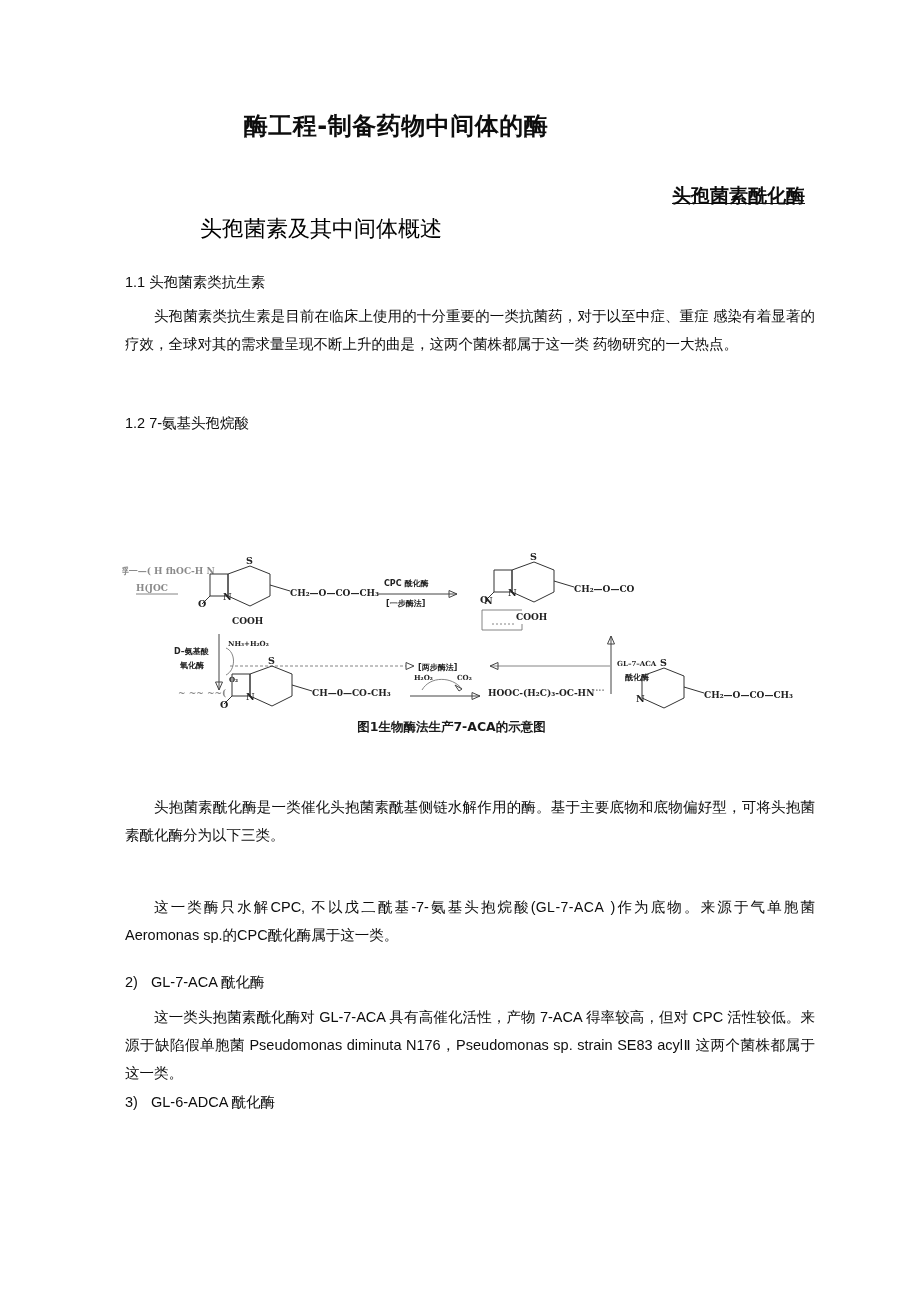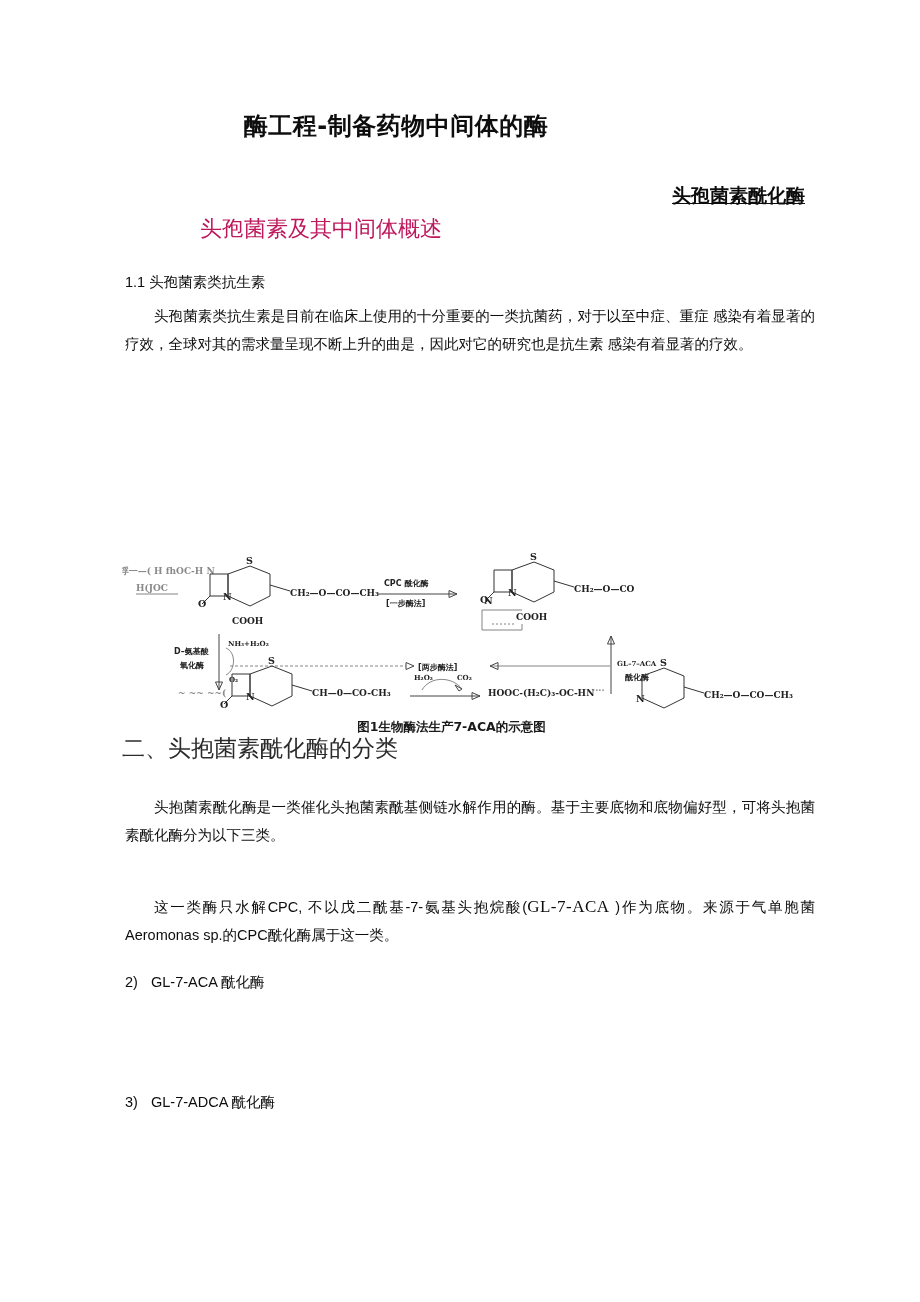--- a/index.html
+++ b/index.html
@@ -50,21 +50,21 @@
     text-decoration: underline;
   }
 
   .section-h1 {
     position: absolute;
     top: 215px;
     left: 200px;
     font-family: "DejaVu Serif", "Liberation Serif", serif;
     font-weight: normal;
     font-size: 22px;
-    color: #be185d;
+    color: #000000;
     line-height: 1.25;
   }
 
   .section-h2 {
     position: absolute;
     top: 734px;
     left: 122px;
     font-family: "DejaVu Serif", "Liberation Serif", serif;
     font-weight: normal;
     font-size: 23px;
@@ -86,22 +86,22 @@
     font-size: 14.5px;
     line-height: 24px;
   }
   .blk p {
     margin: 0;
   }
   .indent {
     text-indent: 2em;
   }
   .mono {
-    font-family: Liberation Serif, serif;
-    font-size: 17px;
+    font-family: Liberation Sans, sans-serif;
+    font-size: 14px;
     letter-spacing: 0.5px;
   }
   .serif-n {
     font-family: "DejaVu Serif", "Liberation Serif", serif;
   }
 
   
   .listitem {
     position: absolute;
     left: 125px;
@@ -157,23 +157,24 @@
 
   <div class="doc-title">酶工程-制备药物中间体的酶</div>
 
   <div class="doc-subtitle">头孢菌素酰化酶</div>
 
   <div class="section-h1">头孢菌素及其中间体概述</div>
 
   <div class="blk sub-head" style="top:270px;">1.1 头孢菌素类抗生素</div>
 
   <div class="blk" style="top:302px;">
-    <p class="indent">头孢菌素类抗生素是目前在临床上使用的十分重要的一类抗菌药，对于以至中症、重症 感染有着显著的疗效，全球对其的需求量呈现不断上升的曲是，因此对它的研究也是抗生素 感染有着显著的疗效。</p>
-  </div>
-
+    <p class="indent">头孢菌素类抗生素是目前在临床上使用的十分重要的一类抗菌药，对于以至中症、重症 感染有着显著的疗效，全球对其的需求量呈现不断上升的曲是，这两个菌株都属于这一类 药物研究的一大热点。</p>
+  </div>
+
+  <div class="blk sub-head" style="top:411px;">1.2 7-氨基头孢烷酸</div>
 
 
   <div class="figure-wrap">
     <svg viewBox="0 0 716 172" xmlns="http://www.w3.org/2000/svg" aria-hidden="true">
 
       <g>
         <text class="lbl faint" x="-14" y="30">H 浮一—( H fhOC-H N</text>
         <text class="lbl faint" x="14" y="47">H(JOC</text>
         <line class="bond-l" x1="14" y1="50" x2="56" y2="50"></line>
 
@@ -275,34 +276,36 @@
         <text class="lbl-atom" x="514" y="158">N</text>
         <text class="lbl" x="528" y="182">COOH</text>
         <text class="lbl" x="582" y="154">CH₂—O—CO—CH₃</text>
       </g>
 
     </svg>
   </div>
 
   <div class="fig-caption">图1生物酶法生产7-ACA的示意图</div>
 
-  <div class="section-h2">二、头抱菌素酰化酶的分类</div>
 
   <div class="blk" style="top:793px;">
     <p class="indent">头抱菌素酰化酶是一类催化头抱菌素酰基侧链水解作用的酶。基于主要底物和底物偏好型，可将头抱菌素酰化酶分为以下三类。</p>
   </div>
 
 
   <div class="blk" style="top:893px;">
     <p class="indent"><span>这一类酶只水解CPC, 不以戊二酰基-7-氨基头抱烷酸(</span><span class="mono">GL-7-ACA</span><span> )作为底物。来源于气单胞菌Aeromonas sp.的CPC酰化酶属于这一类。</span></p>
   </div>
 
   <div class="listitem" style="top:969px;">
     <span class="num">2)</span><span>GL-7-ACA 酰化酶</span>
   </div>
 
+  <div class="blk" style="top:1003px;">
+    <p class="indent">这一类头抱菌素酰化酶对  GL-7-ACA 具有高催化活性，产物  7-ACA 得率较高，但对  CPC 活性较低。来源于缺陷假单胞菌  Pseudomonas diminuta N176，Pseudomonas sp. strain SE83 acylⅡ 这两个菌株都属于这一类。</p>
+  </div>
 
   <div class="listitem" style="top:1089px;">
-    <span class="num">3)</span><span>GL-7-ADCA 酰化酶</span>
+    <span class="num">3)</span><span>GL-6-ADCA 酰化酶</span>
   </div>
 
 
 </div>
 
 </body></html>

